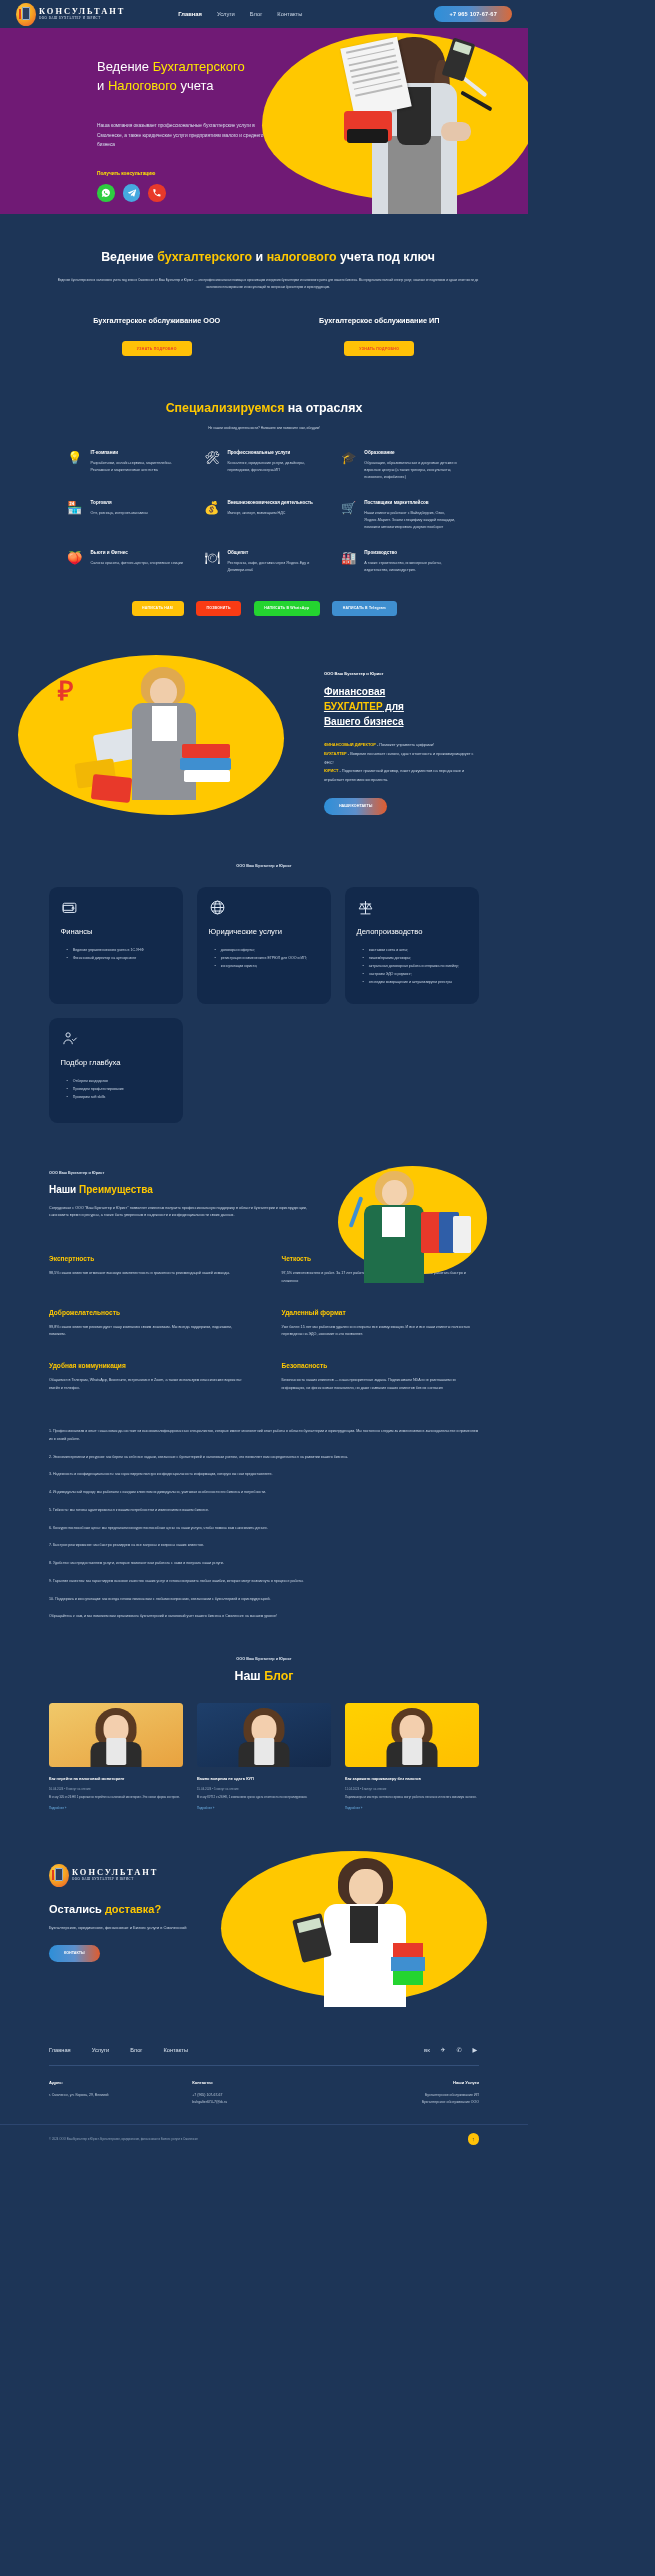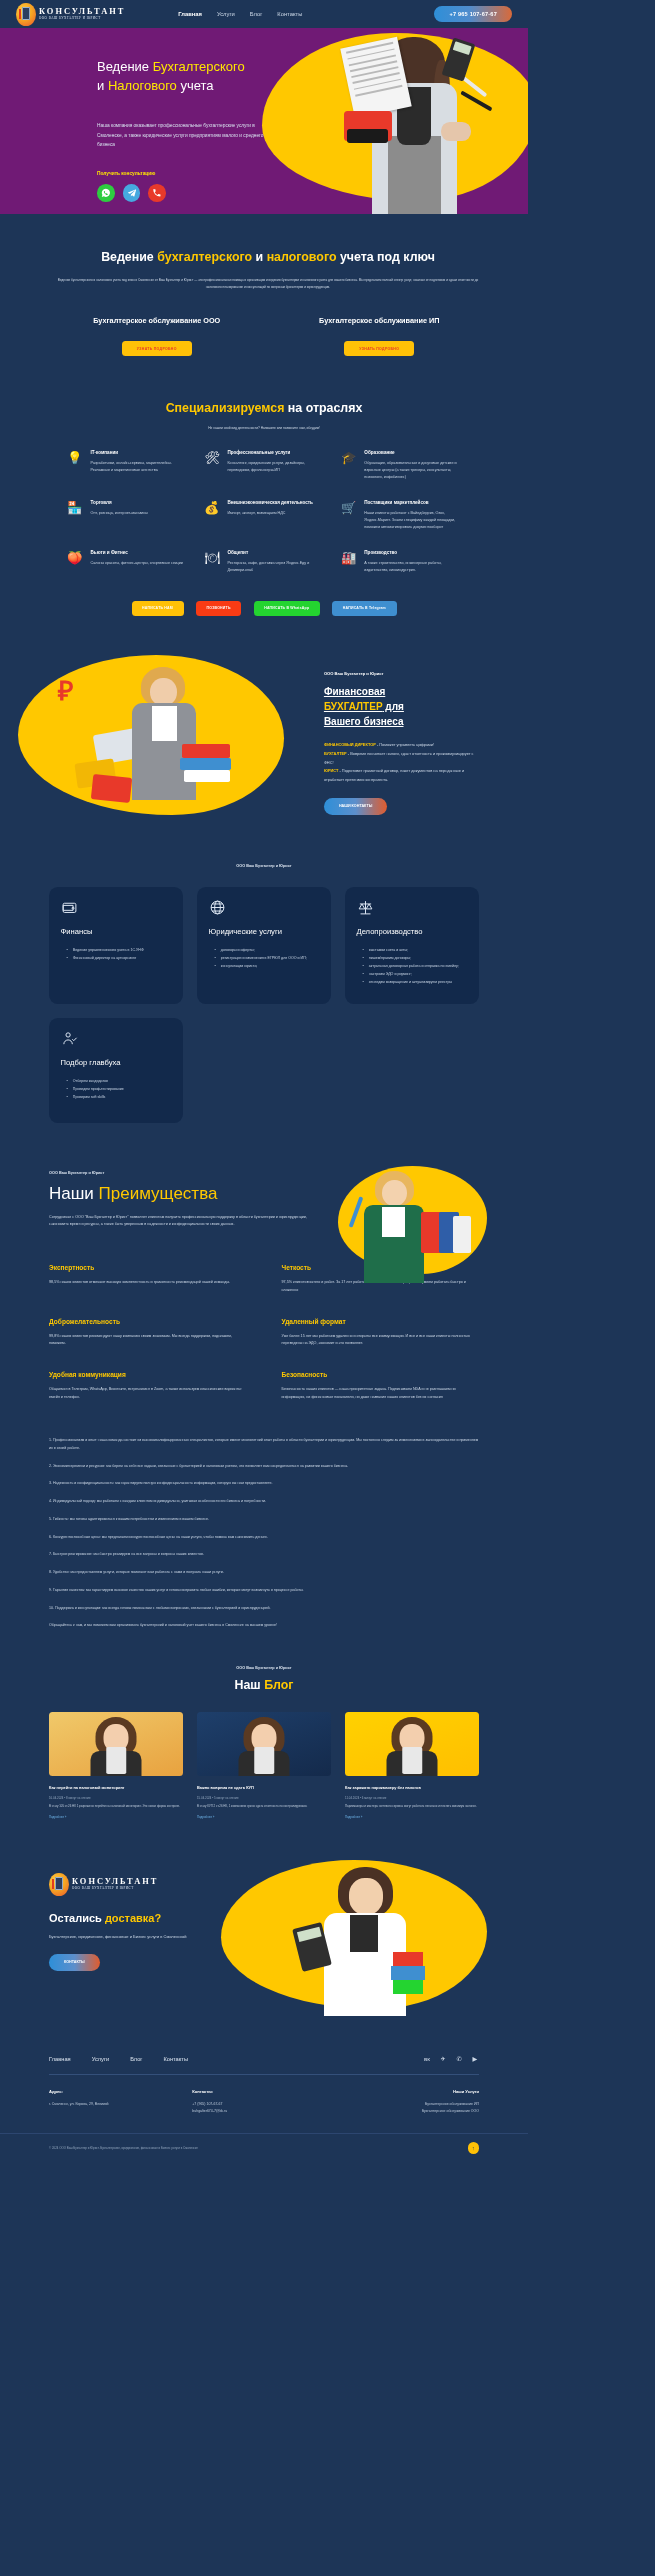--- a/index.html
+++ b/index.html
@@ -120,21 +120,21 @@
   .card-ic{width:17px;height:17px;margin-bottom:10.6px;color:#e6eef8;}
   .card-ic svg{width:17px;height:17px;stroke:#dde7f4;fill:none;stroke-width:1.4;}
   .card-t{font-size:7.6px;line-height:1.2;font-weight:400;color:#fff;}
   .card ul{margin-top:9.7px;padding-left:7px;list-style:none;}
   .card li{position:relative;font-size:3.6px;line-height:2.25;color:#c8d5e5;padding-left:5.3px;}
   .card li:before{content:"•";position:absolute;left:-0.9px;top:0;color:#c8d5e5;}
 
   
   .adv{position:relative;margin-top:48px;padding:0 49px 0;}
   .adv-kicker{font-size:3.8px;color:#dde6f1;font-weight:700;}
-  .adv-h{margin-top:8.9px;font-size:17px;font-weight:400;}
+  .adv-h{margin-top:8.9px;font-size:10px;font-weight:700;}
   .adv-h .y{color:#ffc800;}
   .adv-lead{margin-top:9.7px;font-size:3.7px;line-height:2.1;color:#ccd8e7;max-width:275px;}
   .adv-art{position:absolute;right:41px;top:-5.3px;width:158px;height:115px;}
   .adv-blob{position:absolute;right:0;top:0;width:149px;height:108px;background:#ffc800;
     border-radius:50% 50% 44% 56% / 52% 48% 52% 48%;}
   .adv-w-hair{position:absolute;left:46px;top:5.3px;width:39px;height:35px;background:#e8b65e;border-radius:50% 50% 40% 40%;}
   .adv-w-face{position:absolute;left:53px;top:14px;width:25px;height:26.6px;background:#f3d2ae;border-radius:48%;}
   .adv-w-body{position:absolute;left:35px;top:39px;width:60px;height:78px;background:#1f6e4a;border-radius:8.9px 8.9px 0 0;}
   .adv-w-shirt{position:absolute;left:53px;top:41px;width:23px;height:30px;background:#ffffff;}
   .adv-fold1{position:absolute;left:92px;top:46px;width:23px;height:41px;background:#e8392a;border-radius:1.8px;}

